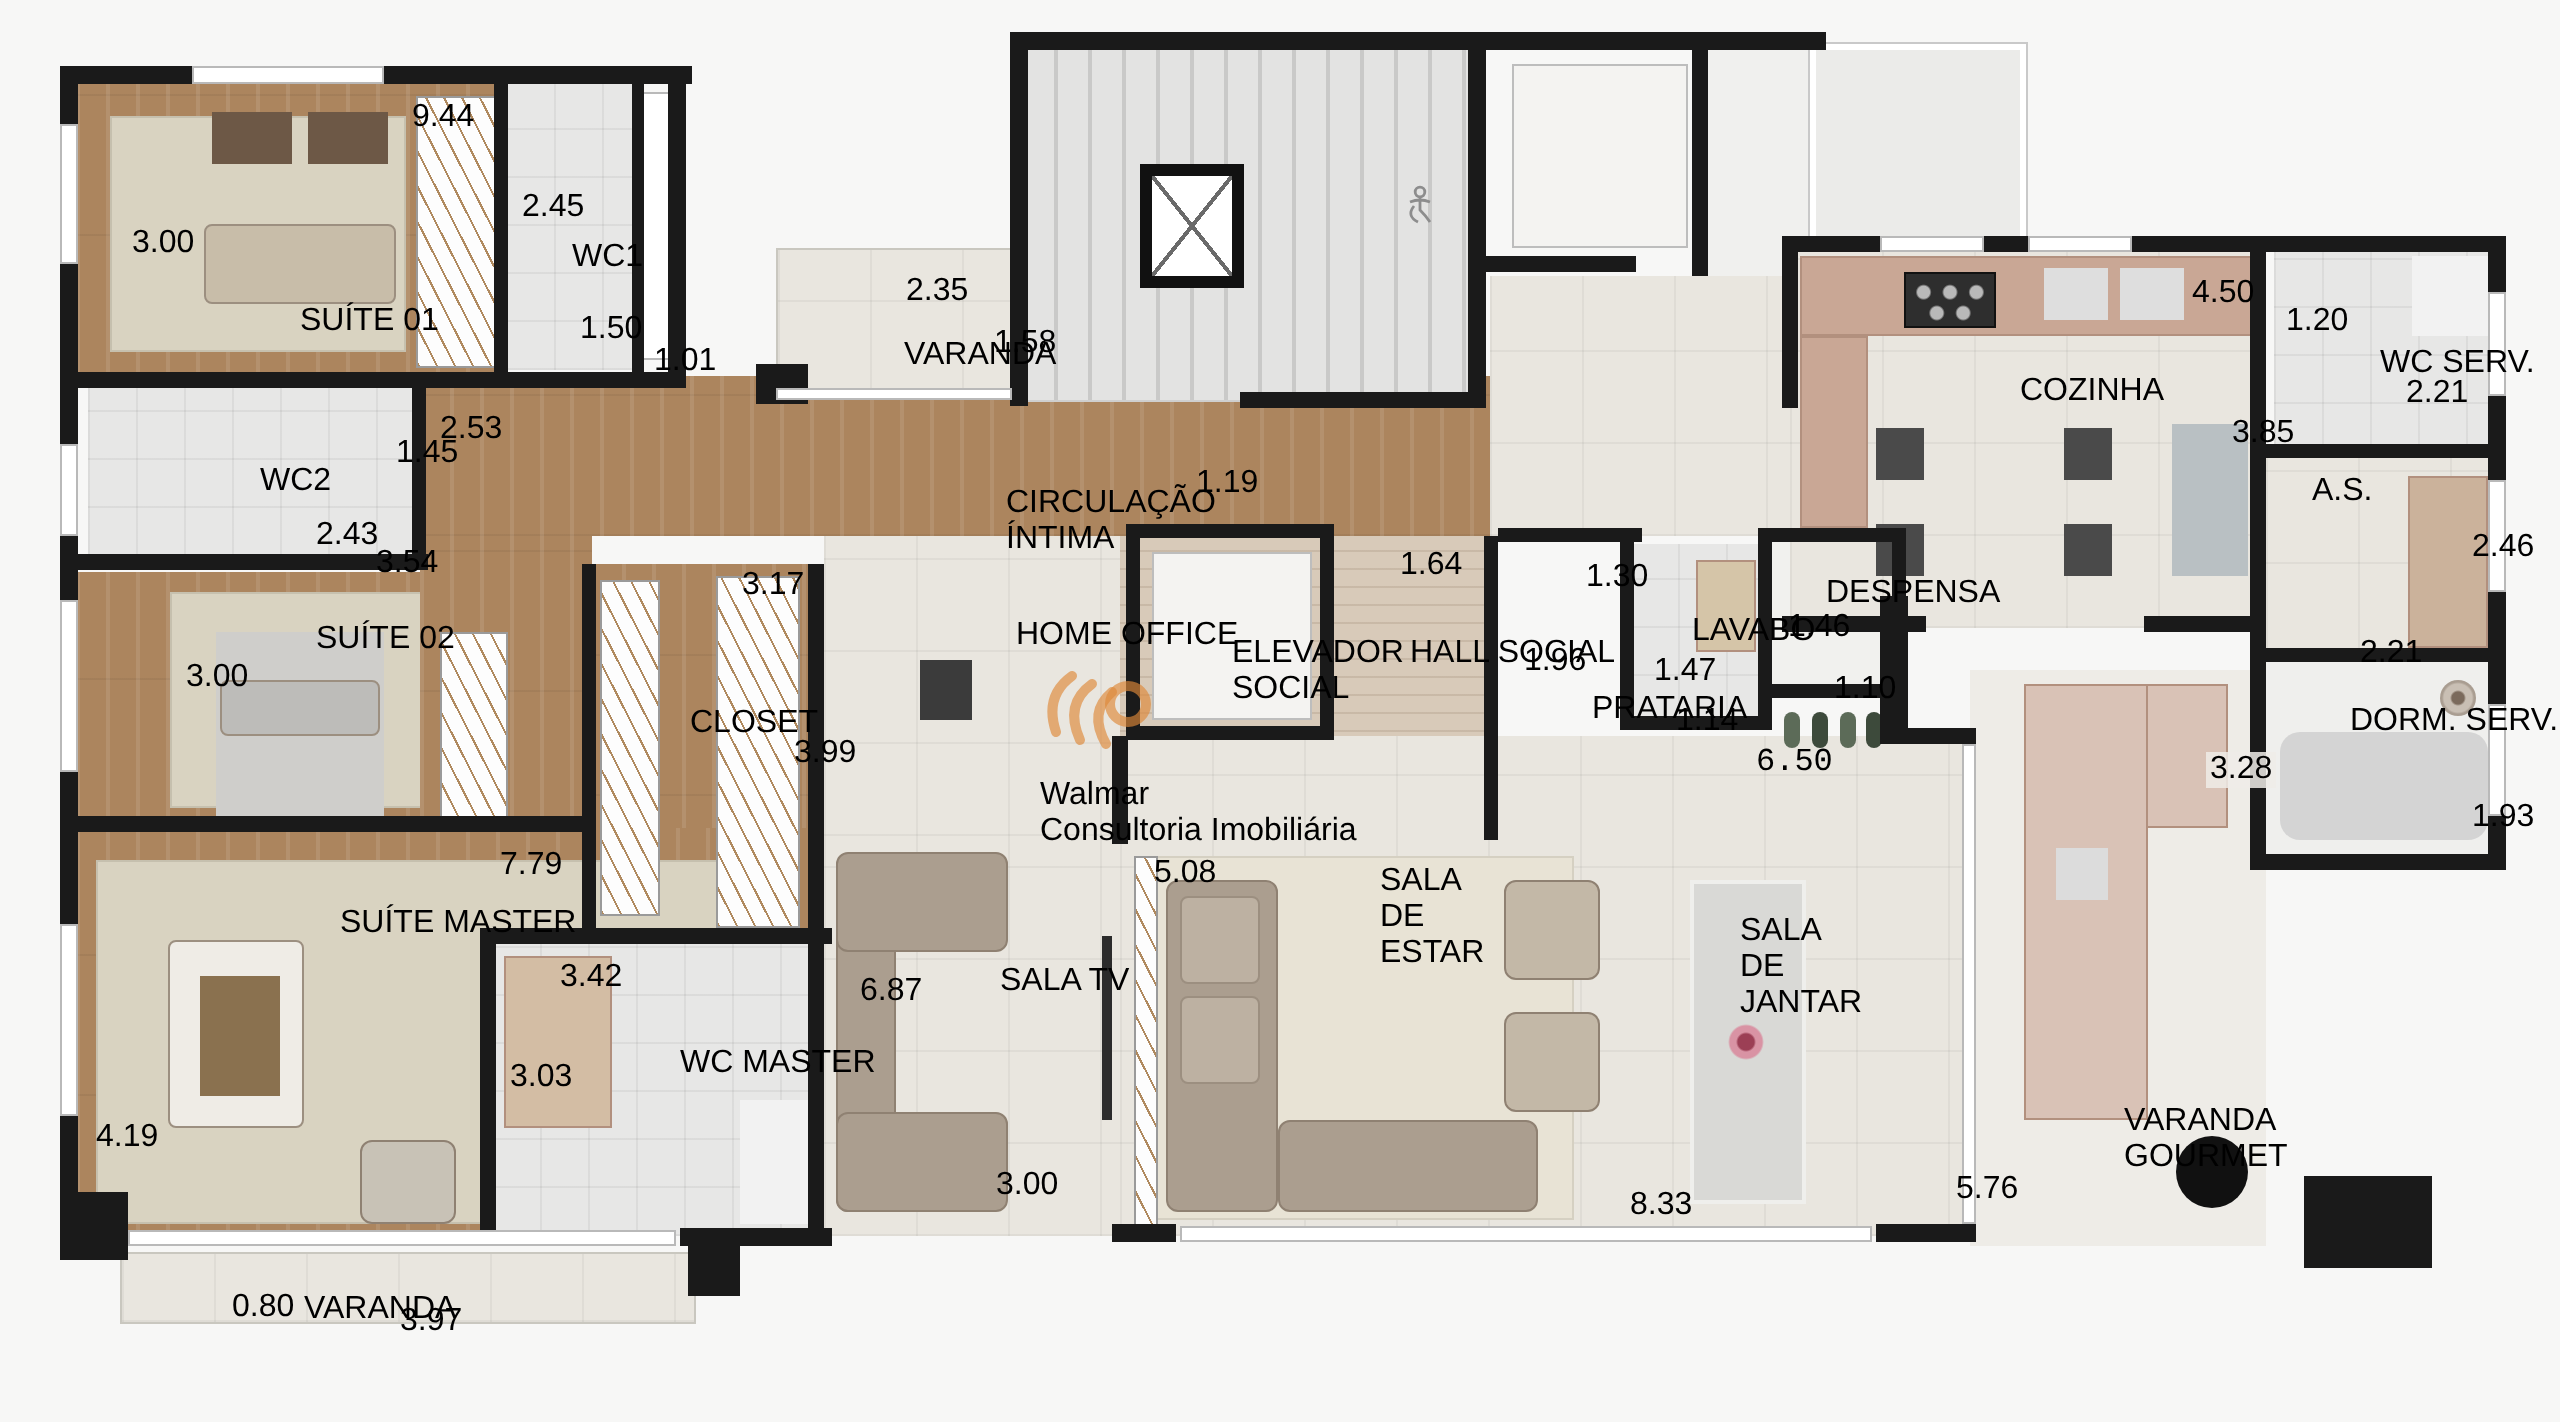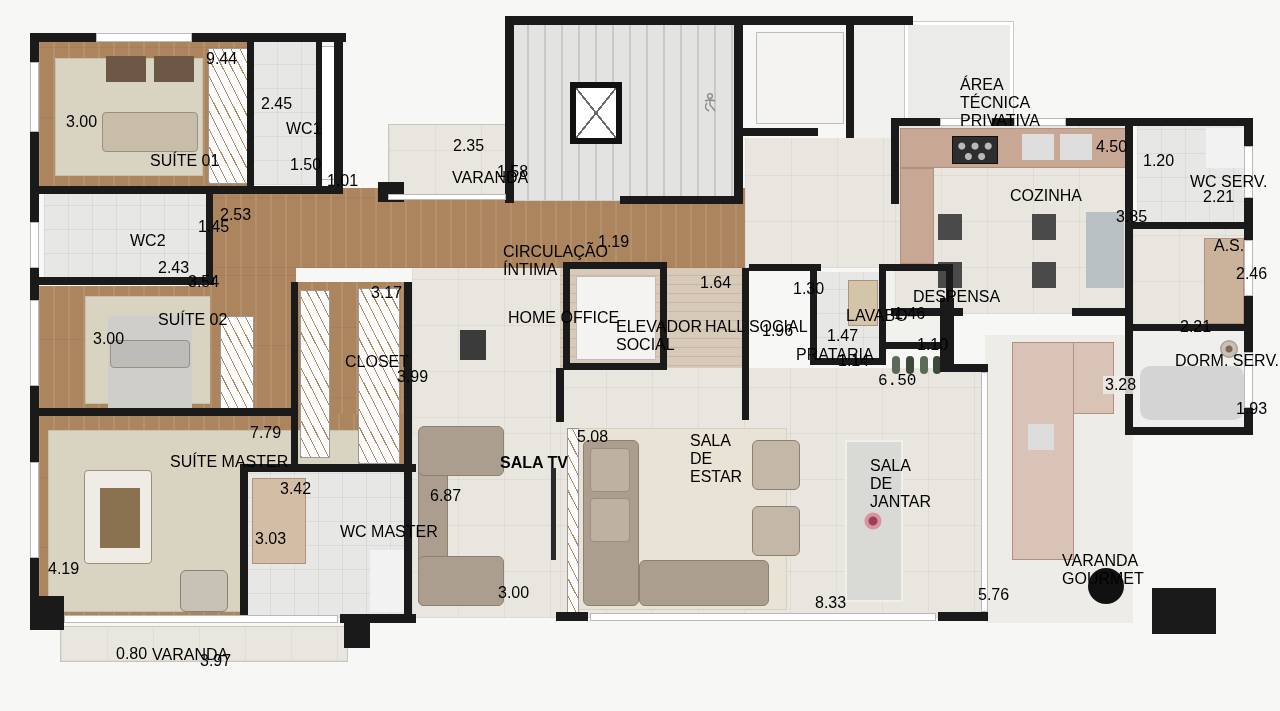--- a/index.html
+++ b/index.html
@@ -316,30 +316,29 @@
   <div class="rm sm" style="left:286px;top:120px;">WC1</div>
   <div class="rm sm" style="left:130px;top:232px;">WC2</div>
   <div class="rm" style="left:158px;top:311px;">SUÍTE 02</div>
   <div class="rm" style="left:345px;top:353px;">CLOSET</div>
   <div class="rm" style="left:170px;top:453px;white-space:nowrap;">SUÍTE MASTER</div>
   <div class="rm sm" style="left:340px;top:523px;white-space:nowrap;">WC MASTER</div>
   <div class="rm sm" style="left:152px;top:646px;">VARANDA</div>
   <div class="rm sm" style="left:452px;top:169px;">VARANDA</div>
   <div class="rm sm" style="left:503px;top:243px;width:92px;">CIRCULAÇÃO ÍNTIMA</div>
   <div class="rm sm" style="left:508px;top:309px;white-space:nowrap;">HOME OFFICE</div>
-  <div class="rm sm" style="left:500px;top:454px;white-space:nowrap;font-weight:bold;">SALA TV</div>
+  <div class="rm sm" style="left:500px;top:482px;white-space:nowrap;">SALA TV</div>
   <div class="rm sm" style="left:616px;top:318px;width:70px;">ELEVADOR SOCIAL</div>
   <div class="rm sm" style="left:705px;top:318px;white-space:nowrap;">HALL SOCIAL</div>
   <div class="rm sm" style="left:796px;top:346px;white-space:nowrap;">PRATARIA</div>
   <div class="rm sm" style="left:846px;top:307px;white-space:nowrap;">LAVABO</div>
   <div class="rm sm" style="left:913px;top:288px;white-space:nowrap;">DESPENSA</div>
-  <div class="rm sm" style="left:960px;top:76px;width:72px;">ÁREA TÉCNICA PRIVATIVA</div>
   <div class="rm sm" style="left:1010px;top:187px;white-space:nowrap;">COZINHA</div>
   <div class="rm sm" style="left:1190px;top:173px;white-space:nowrap;">WC SERV.</div>
-  <div class="rm sm" style="left:1214px;top:237px;">A.S.</div>
+  <div class="rm sm" style="left:1156px;top:237px;">A.S.</div>
   <div class="rm sm" style="left:1175px;top:352px;white-space:nowrap;">DORM. SERV.</div>
   <div class="rm sm" style="left:690px;top:432px;width:60px;">SALA DE ESTAR</div>
   <div class="rm sm" style="left:870px;top:457px;width:60px;background:rgba(217,217,214,.0);">SALA DE JANTAR</div>
   <div class="rm sm" style="left:1062px;top:552px;width:80px;">VARANDA GOURMET</div>
 
   <div class="dim" style="left:206px;top:50px;">9.44</div>
   <div class="dim v" style="left:66px;top:113px;">3.00</div>
   <div class="dim v" style="left:261px;top:95px;">2.45</div>
   <div class="dim" style="left:290px;top:156px;">1.50</div>
   <div class="dim v" style="left:327px;top:172px;">1.01</div>
@@ -374,14 +373,28 @@
   <div class="dim v" style="left:1143px;top:152px;">1.20</div>
   <div class="dim" style="left:1203px;top:188px;">2.21</div>
   <div class="dim v" style="left:1236px;top:265px;">2.46</div>
   <div class="dim" style="left:1180px;top:318px;">2.21</div>
   <div class="dim" style="left:1103px;top:376px;background:rgba(238,236,231,.85);padding:0 2px;">3.28</div>
   <div class="dim v" style="left:1236px;top:400px;">1.93</div>
   <div class="dim v" style="left:577px;top:428px;">5.08</div>
   <div class="dim" style="left:815px;top:594px;">8.33</div>
   <div class="dim v" style="left:978px;top:586px;">5.76</div>
 
+  <div class="wm" style="left:520px;top:312px;width:260px;height:90px;">
+    <svg width="68" height="72" viewBox="0 0 68 72" style="position:relative;flex:0 0 auto;">
+      <g fill="none" stroke="rgba(222,136,58,.66)" stroke-width="5" stroke-linecap="round">
+        <path d="M8 54 Q2 36 16 26"></path>
+        <path d="M20 58 Q12 40 26 30"></path>
+        <path d="M33 60 Q24 44 36 34"></path>
+        <circle cx="44" cy="40" r="9"></circle>
+      </g>
+    </svg>
+    <div style="position:relative;">
+      <div class="wm-txt" style="position:relative;">Walmar</div>
+      <div class="wm-tag" style="position:relative;">Consultoria Imobiliária</div>
+    </div>
+  </div>
 
 </div>
 
 </body></html>

